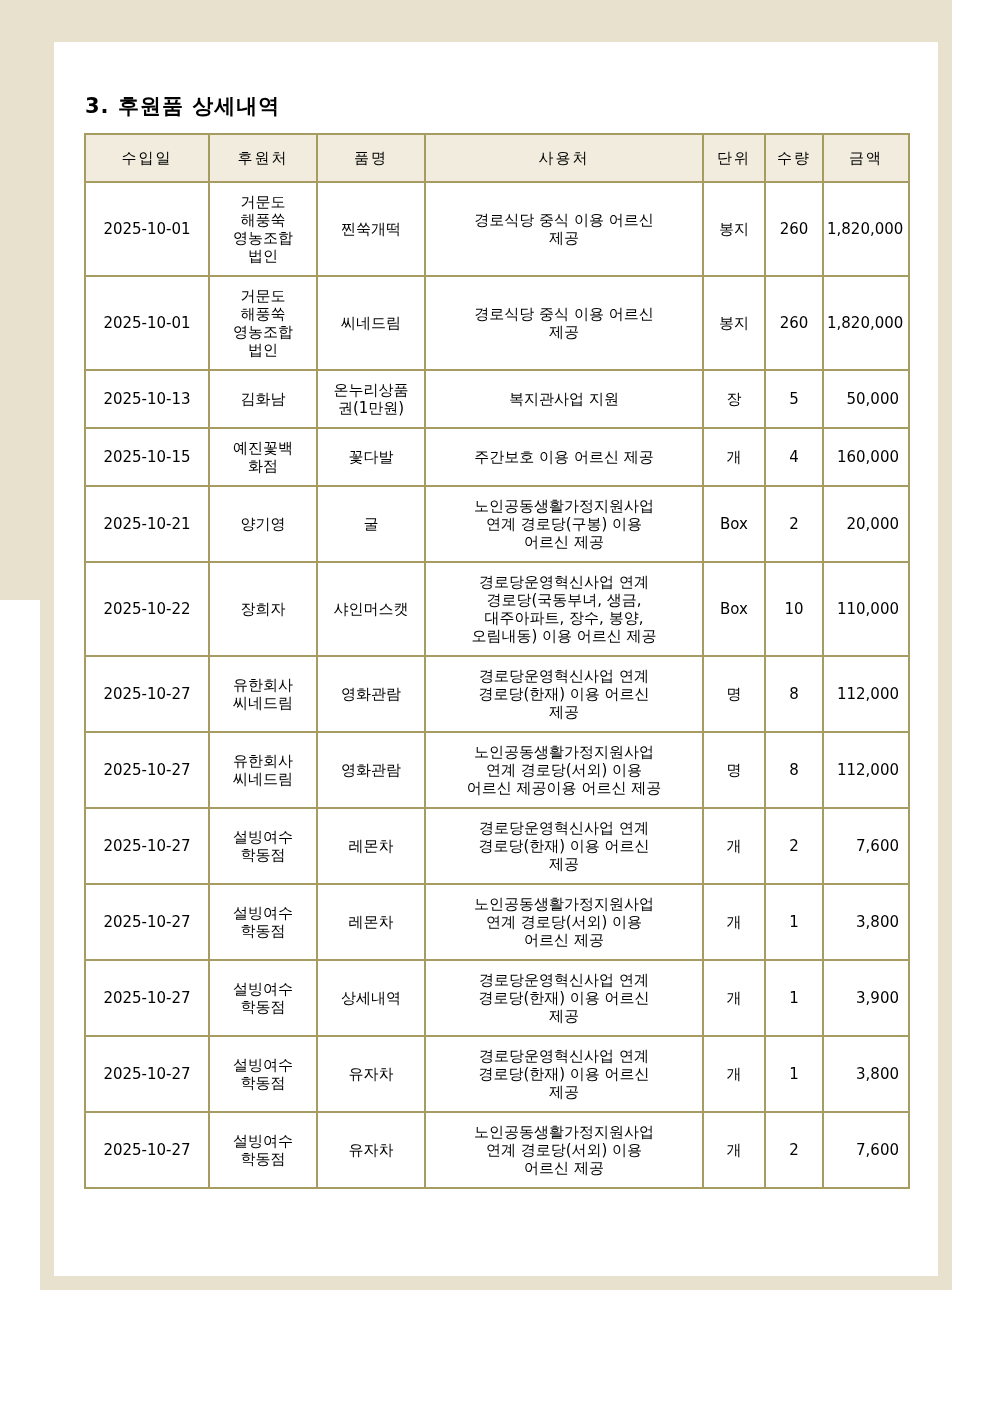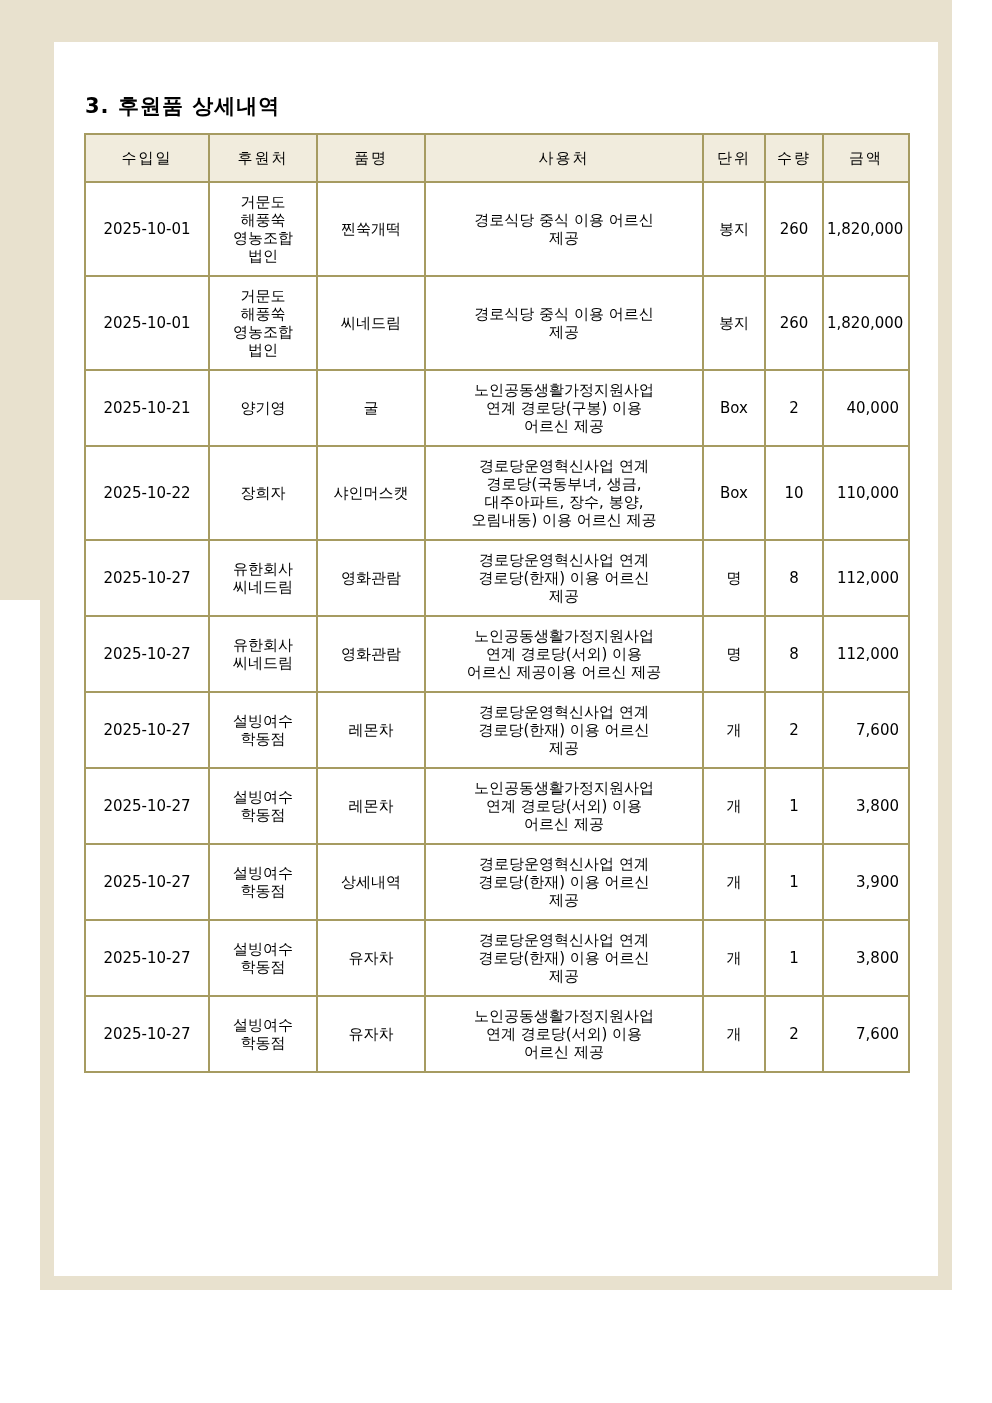--- a/index.html
+++ b/index.html
@@ -140,29 +140,49 @@
 영농조합
 법인</td>
       <td>씨네드림</td>
       <td>경로식당 중식 이용 어르신
 제공</td>
       <td>봉지</td>
       <td>260</td>
       <td>1,820,000</td>
     </tr>
         <tr>
+      <td>2025-10-13</td>
+      <td>김화남</td>
+      <td>온누리상품
+권(1만원)</td>
+      <td>복지관사업 지원</td>
+      <td>장</td>
+      <td>5</td>
+      <td>50,000</td>
+    </tr>
+        <tr>
+      <td>2025-10-15</td>
+      <td>예진꽃백
+화점</td>
+      <td>꽃다발</td>
+      <td>주간보호 이용 어르신 제공</td>
+      <td>개</td>
+      <td>4</td>
+      <td>160,000</td>
+    </tr>
+        <tr>
       <td>2025-10-21</td>
       <td>양기영</td>
       <td>굴</td>
       <td>노인공동생활가정지원사업
 연계 경로당(구봉) 이용
 어르신 제공</td>
       <td>Box</td>
       <td>2</td>
-      <td>40,000</td>
+      <td>20,000</td>
     </tr>
         <tr>
       <td>2025-10-22</td>
       <td>장희자</td>
       <td>샤인머스캣</td>
       <td>경로당운영혁신사업 연계
 경로당(국동부녀, 생금,
 대주아파트, 장수, 봉양,
 오림내동) 이용 어르신 제공</td>
       <td>Box</td>

